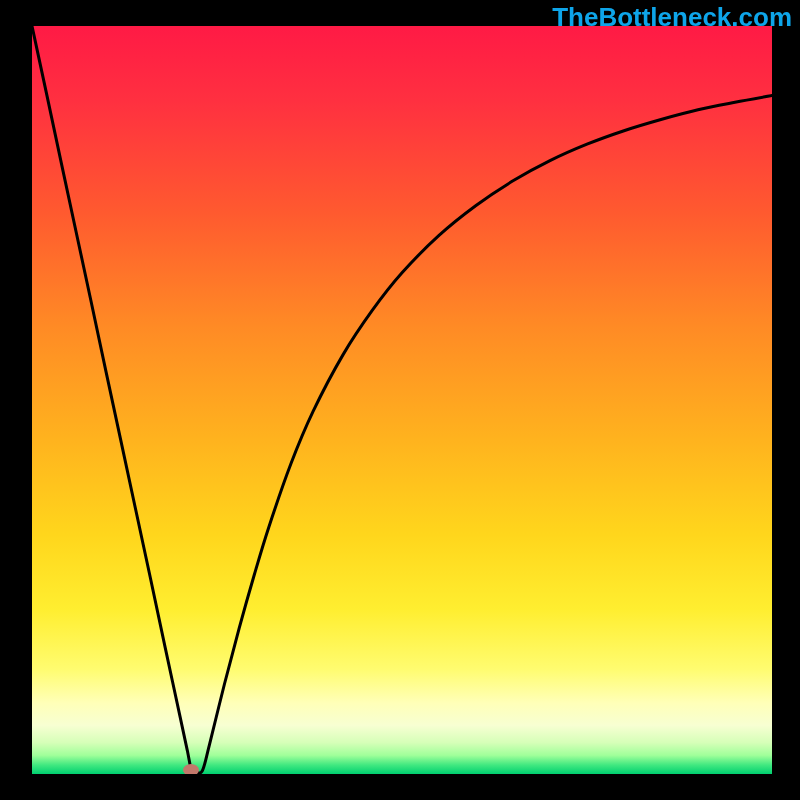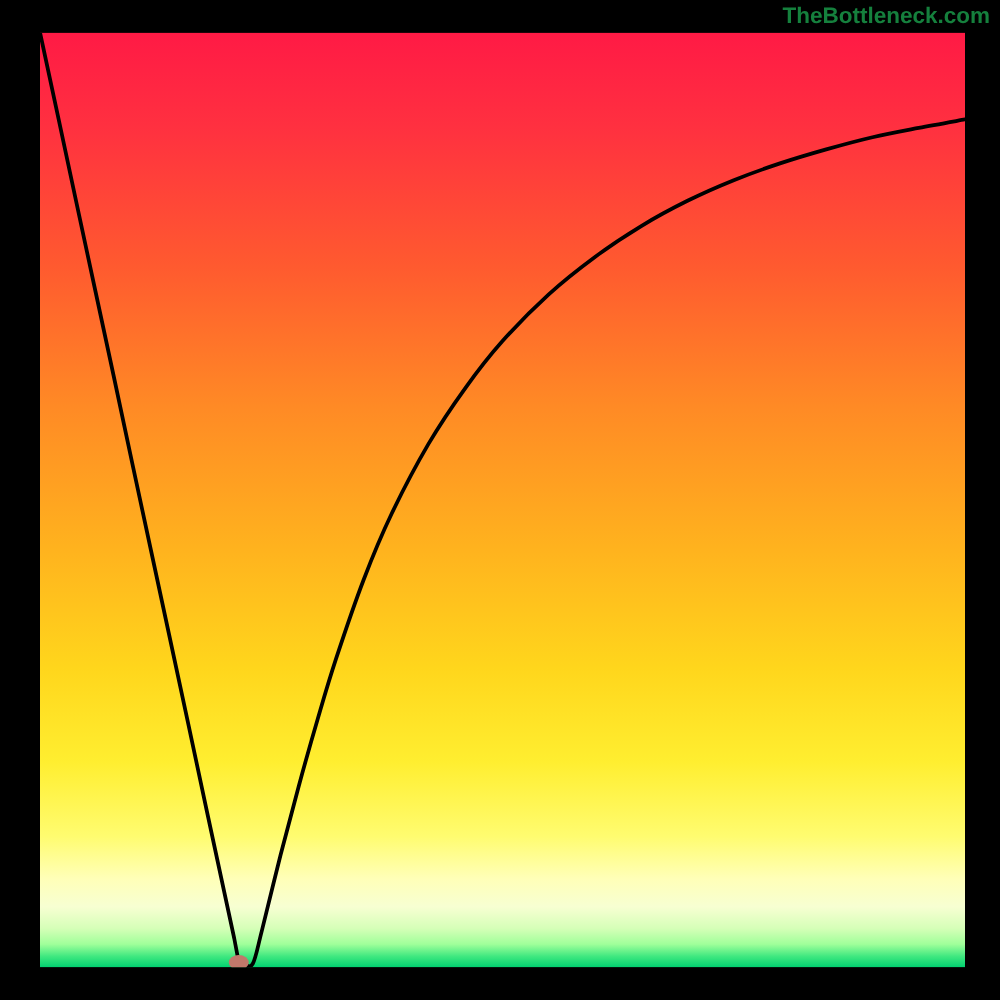--- a/index.html
+++ b/index.html
@@ -13,22 +13,22 @@
   .container {
     position: relative;
     width: 800px;
     height: 800px;
     background: #000;
   }
   .watermark {
     position: absolute;
     top: 2px;
     right: 8px;
-    color: #15803d;
-    font-size: 18px;
+    color: #0ea5e9;
+    font-size: 26px;
     font-weight: bold;
     z-index: 10;
     font-family: Arial, sans-serif;
     text-align: right;
   }
   .plot-area {
     position: absolute;
     left: 32px;
     top: 26px;
     width: 740px;

